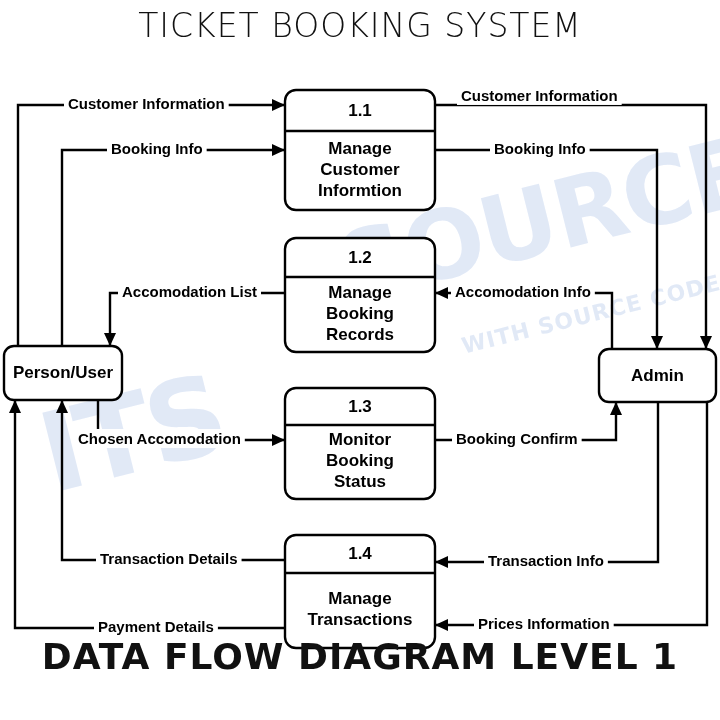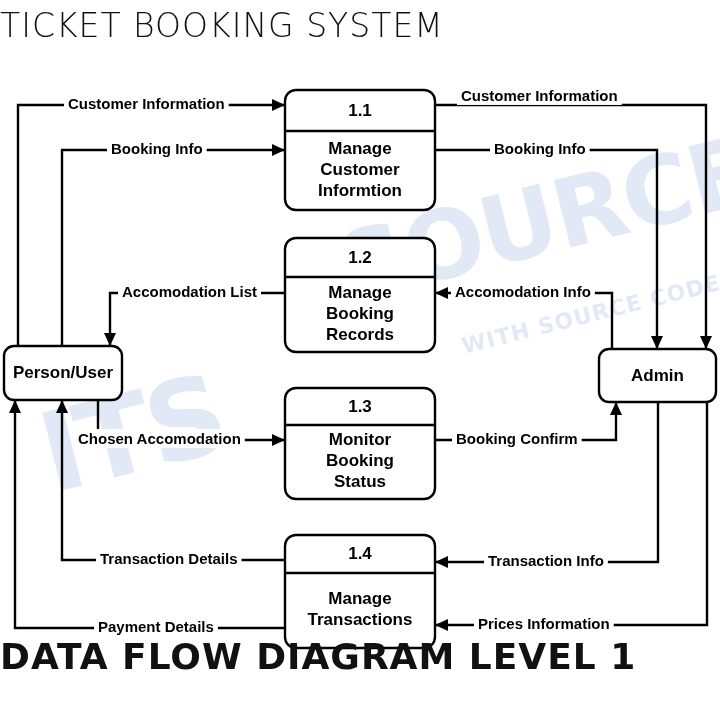--- a/index.html
+++ b/index.html
@@ -12,21 +12,21 @@
     width: 720px;
     height: 720px;
     background: #ffffff;
     font-family: "Liberation Sans", sans-serif;
     overflow: hidden;
   }
   .title-text {
     position: absolute;
     left: 0;
     width: 720px;
-    text-align: left;
+    text-align: center;
     font-family: "DejaVu Sans", sans-serif;
     font-weight: 300;
     letter-spacing: 1px;
     color: #111111;
     white-space: nowrap;
   }
   #title-top { top: 6px; font-size: 33px; }
   #title-bottom { top: 636px; font-size: 36px; font-weight: bold; }
   svg#diagram {
     position: absolute;

